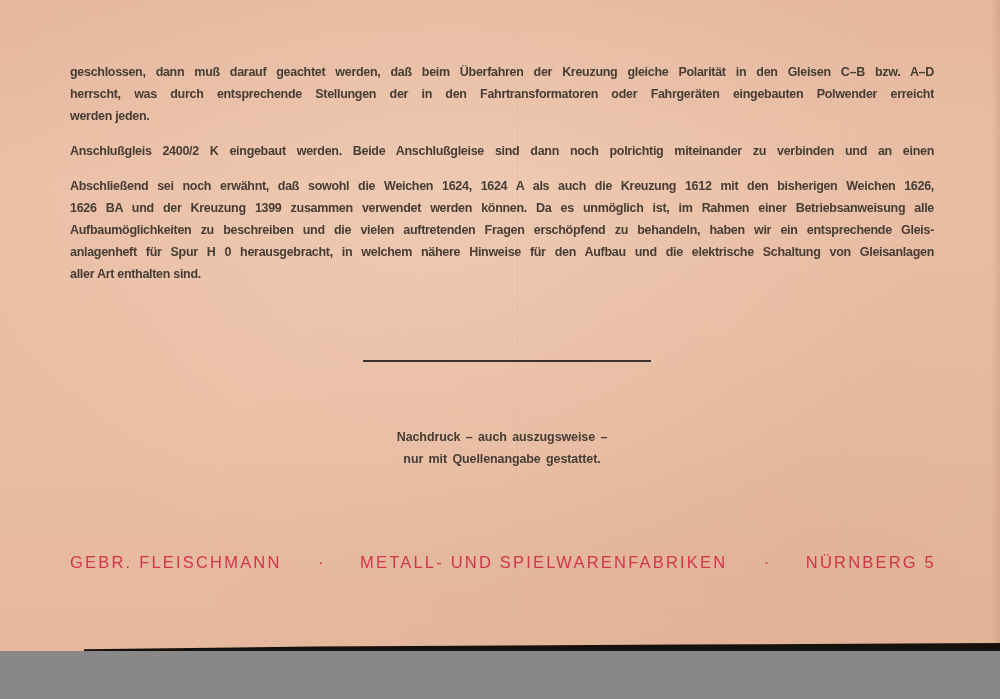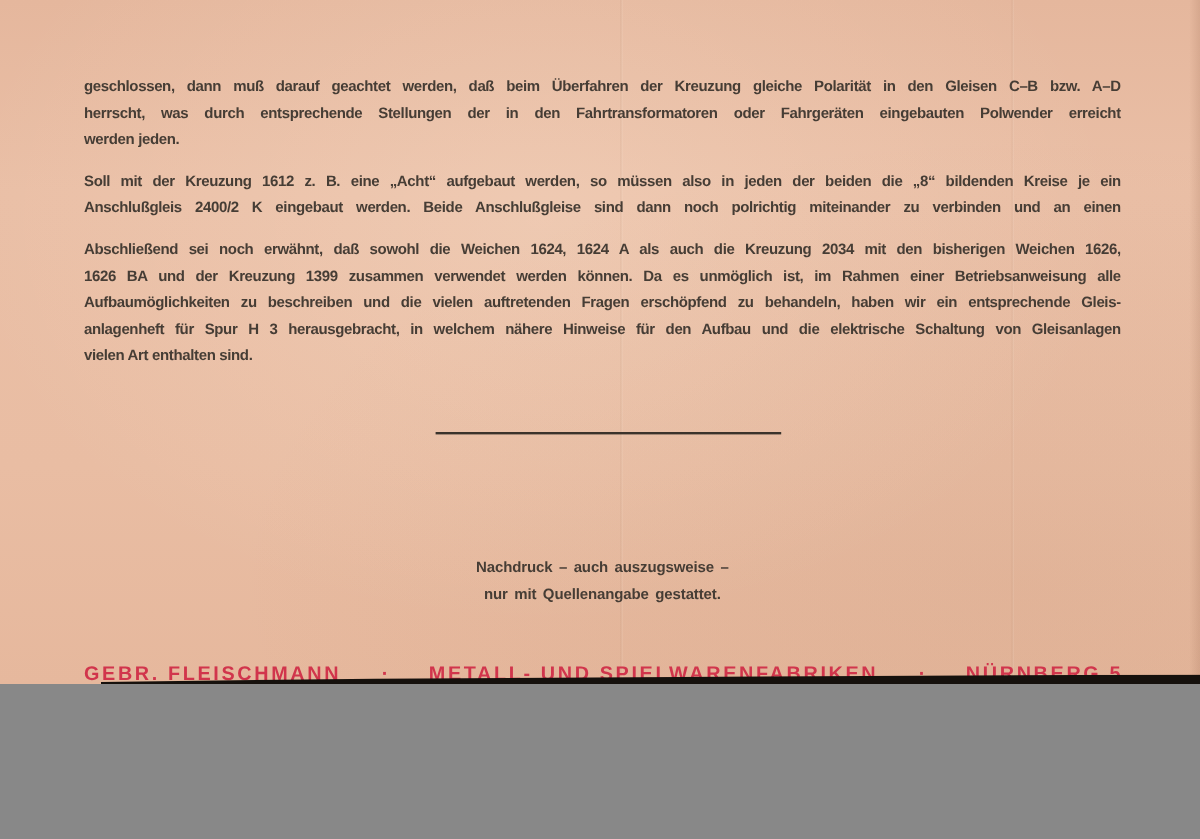--- a/index.html
+++ b/index.html
@@ -1,17 +1,17 @@
 <!DOCTYPE html>
 <html><head>
 <meta charset="utf-8">
 <style>
   html,body{margin:0;padding:0;background:#888;}
   .page{
-    position:relative;width:1000px;height:570px;overflow:hidden;
+    position:relative;width:1000px;height:651px;overflow:hidden;
     font-family:"Liberation Sans",sans-serif;
     background:
       radial-gradient(ellipse at 45% 32%, rgba(255,238,220,.22), rgba(255,238,220,0) 62%),
       radial-gradient(ellipse at 85% 85%, rgba(150,95,60,.08), rgba(150,95,60,0) 55%),
       linear-gradient(180deg,#e5b79d 0%,#eabfa6 28%,#e9bda3 68%,#e6b89d 100%);
   }
   
   .crease{position:absolute;top:0;height:100%;width:2px;pointer-events:none;
     background:linear-gradient(90deg, rgba(135,85,55,.10), rgba(255,242,228,.16));}
   .crease.c1{left:517px;}
@@ -26,27 +26,27 @@
   }
   .para{margin:0 0 13px 0;}
   .bline{text-align:justify;text-align-last:justify;height:22px;overflow:hidden;}
   .bline.last{text-align-last:left;}
 
   .divider{position:absolute;left:363px;top:360px;width:288px;height:2px;background:#3b332b;border:0;margin:0;}
 
   .notice{
     position:absolute;left:70px;top:426px;width:864px;text-align:center;
     color:#463d35;font-weight:bold;font-size:12.5px;line-height:22px;
-    letter-spacing:-0.1px;word-spacing:2px;margin-top:36px;
+    letter-spacing:-0.1px;word-spacing:2px;
   }
 
   .footer{
     position:absolute;left:70px;top:553px;width:866px;
     display:flex;justify-content:space-between;align-items:baseline;
-    color:#d1354c;font-weight:bold;font-size:16.5px;letter-spacing:2.2px;white-space:nowrap;
+    color:#d1354c;font-weight:normal;font-size:16.5px;letter-spacing:2.2px;white-space:nowrap;
   }
   .footer .sep{letter-spacing:0;}
 
   .page-number{
     position:absolute;left:76px;top:661px;
     color:#403b37;font-weight:bold;font-size:18px;letter-spacing:.5px;
   }
 
   .scan-edge{
     position:absolute;left:84px;right:0;bottom:0;height:8px;background:#16110d;
@@ -62,29 +62,28 @@
   <div class="crease c2"></div>
   <div class="edge-shade"></div>
 
   <div class="content">
       <div class="para">
         <div class="bline">geschlossen, dann muß darauf geachtet werden, daß beim Überfahren der Kreuzung gleiche Polarität in den Gleisen C–B  bzw. A–D</div>
         <div class="bline">herrscht, was durch entsprechende Stellungen der in den Fahrtransformatoren oder Fahrgeräten eingebauten Polwender erreicht</div>
         <div class="bline last">werden jeden.</div>
       </div>
       <div class="para">
-        <div class="bline">Soll mit der Kreuzung 1612 z. B. eine „Acht“ aufgebaut werden, so müssen also in jeden der beiden die „8“ bildenden Kreise je ein</div>
         <div class="bline">Anschlußgleis 2400/2 K eingebaut werden. Beide Anschlußgleise sind dann noch polrichtig miteinander zu verbinden und an einen</div>
       </div>
       <div class="para">
-        <div class="bline">Abschließend sei noch erwähnt, daß sowohl die Weichen 1624, 1624 A als auch die Kreuzung 2034 mit den bisherigen Weichen 1626,</div>
+        <div class="bline">Abschließend sei noch erwähnt, daß sowohl die Weichen 1624, 1624 A als auch die Kreuzung 1612 mit den bisherigen Weichen 1626,</div>
         <div class="bline">1626 BA und der Kreuzung 1399 zusammen verwendet werden können. Da es unmöglich ist, im Rahmen einer Betriebsanweisung alle</div>
         <div class="bline">Aufbaumöglichkeiten zu beschreiben und die vielen auftretenden Fragen erschöpfend zu behandeln, haben wir ein entsprechende Gleis-</div>
-        <div class="bline">anlagenheft für Spur H 3  herausgebracht, in welchem nähere Hinweise für den Aufbau und die elektrische Schaltung von Gleisanlagen</div>
-        <div class="bline last">vielen Art enthalten sind.</div>
+        <div class="bline">anlagenheft für Spur H 0  herausgebracht, in welchem nähere Hinweise für den Aufbau und die elektrische Schaltung von Gleisanlagen</div>
+        <div class="bline last">aller Art enthalten sind.</div>
       </div>
     </div>
 
   <div class="divider"></div>
 
   <div class="notice">
     <div>Nachdruck – auch auszugsweise –</div>
     <div>nur mit Quellenangabe gestattet.</div>
   </div>
 

